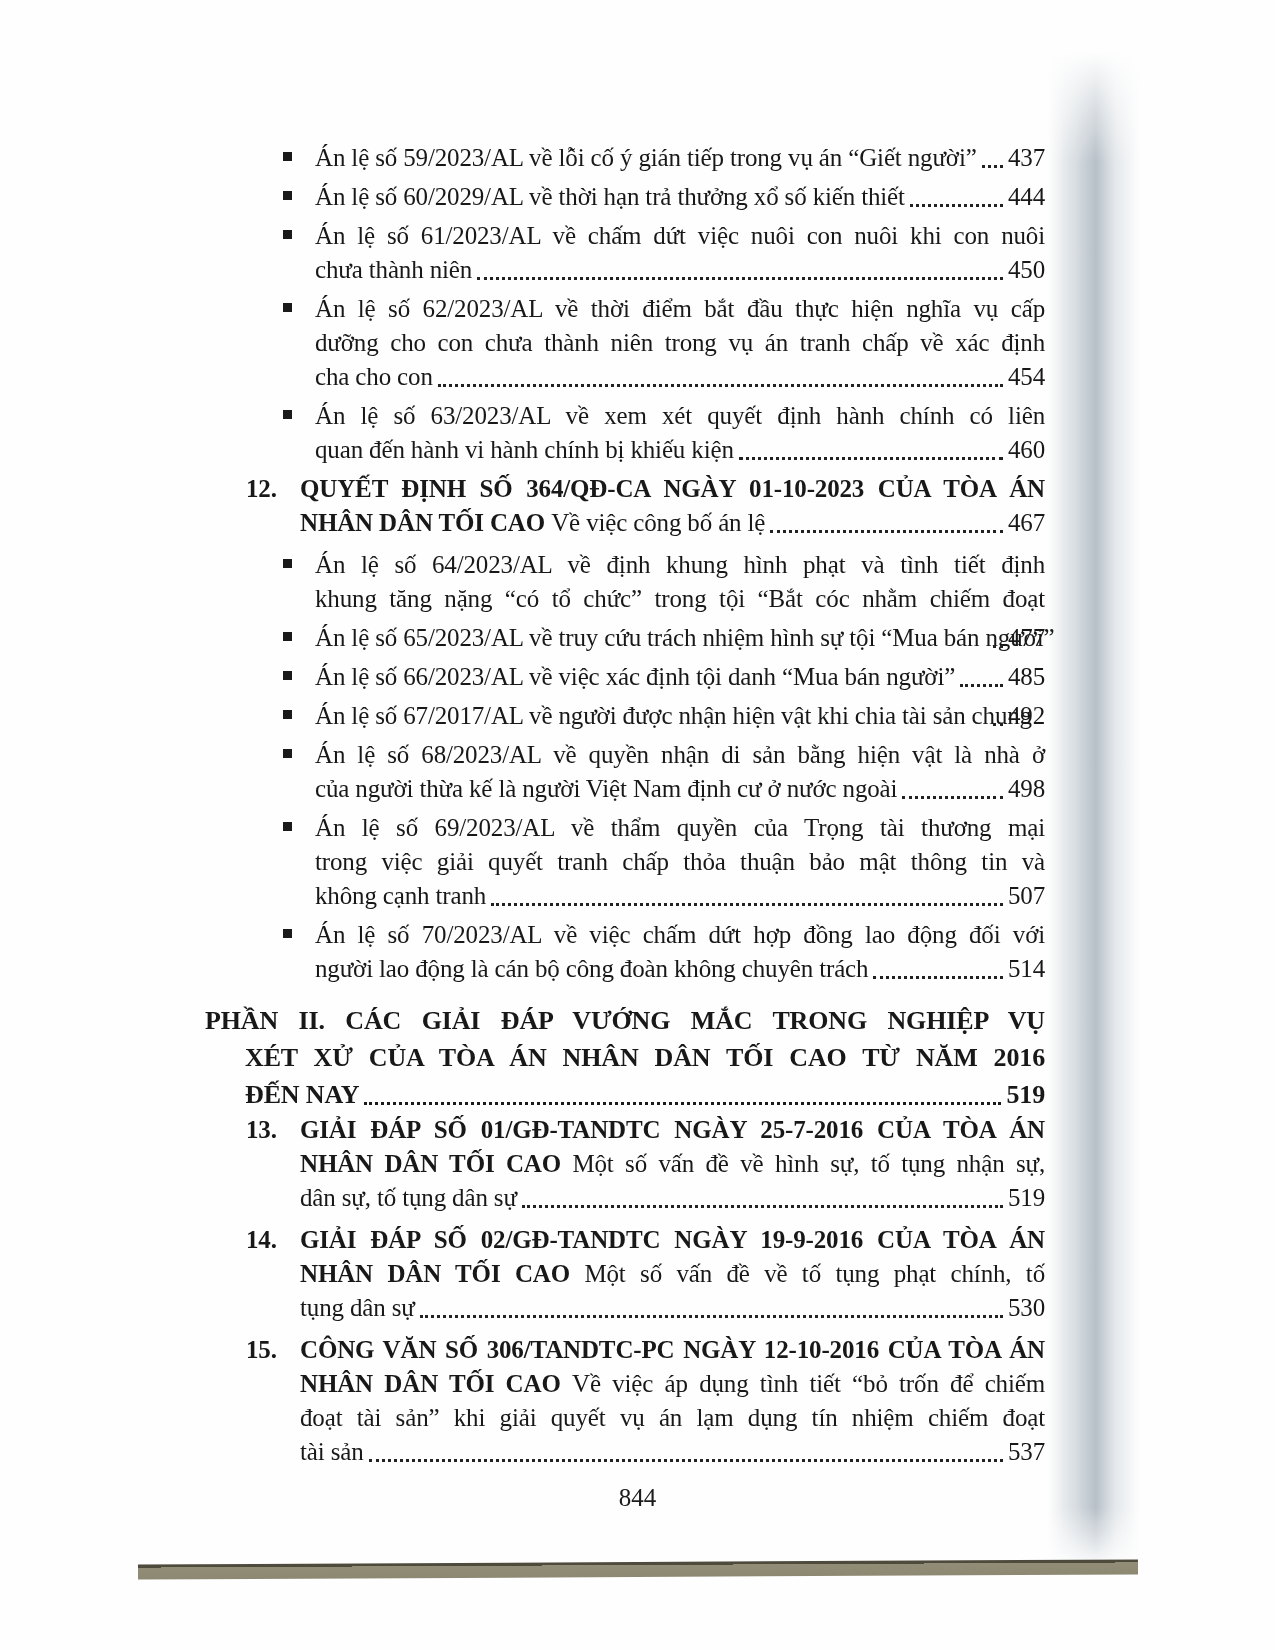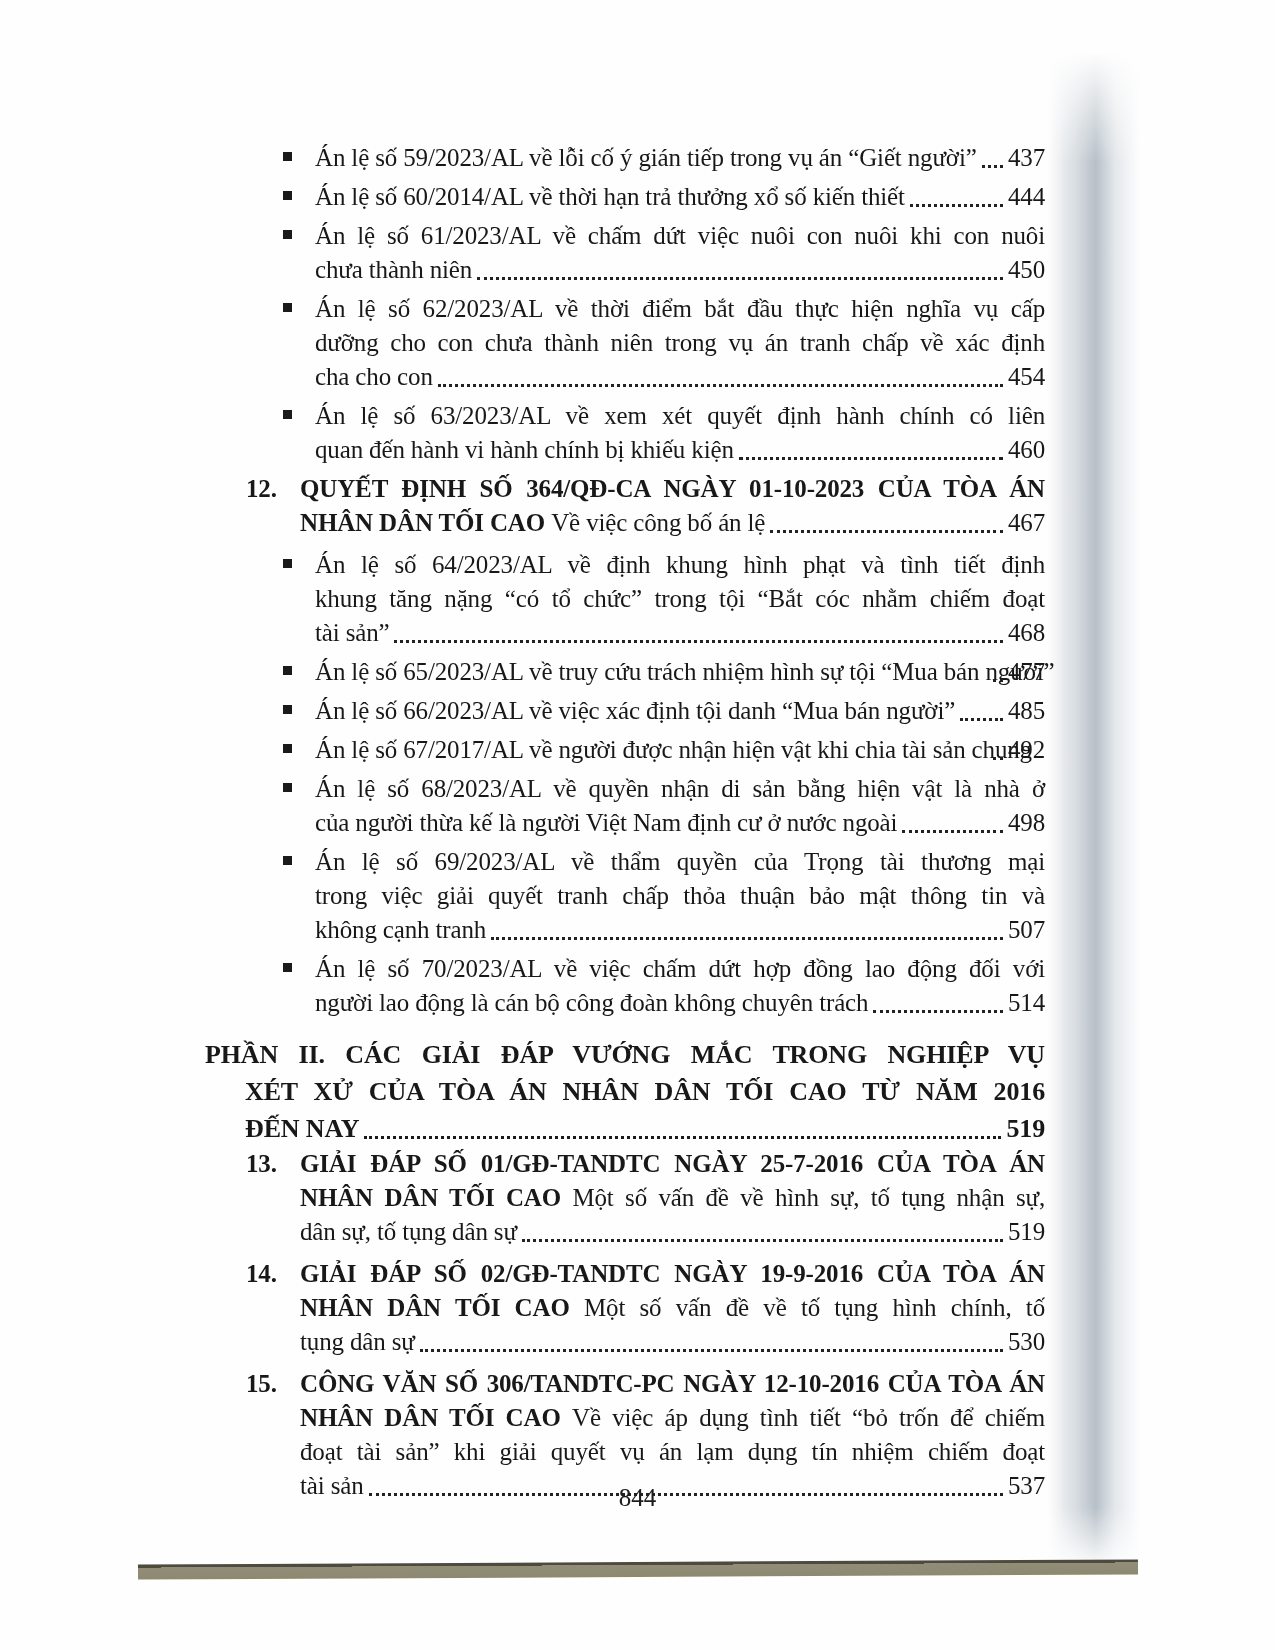--- a/index.html
+++ b/index.html
@@ -48,21 +48,21 @@
         <span class="marker"></span>
         <div class="ln last first">
           <span class="txt"><span class="">Án lệ số 59/2023/AL về lỗi cố ý gián tiếp trong vụ án “Giết người”</span></span>
           <span class="dots"></span>
           <span class="pg">437</span>
         </div>
       </div>
       <div class="entry bullet">
         <span class="marker"></span>
         <div class="ln last first">
-          <span class="txt"><span class="">Án lệ số 60/2014/AL về thời hạn trả thưởng xổ số kiến thiết</span></span>
+          <span class="txt"><span class="">Án lệ số 60/2029/AL về thời hạn trả thưởng xổ số kiến thiết</span></span>
           <span class="dots"></span>
           <span class="pg">444</span>
         </div>
       </div>
       <div class="entry bullet">
         <span class="marker"></span>
         <div class="ln just first"><span class="">Án lệ số 61/2023/AL về chấm dứt việc nuôi con nuôi khi con nuôi</span></div>
         <div class="ln last">
           <span class="txt"><span class="">chưa thành niên</span></span>
           <span class="dots"></span>
@@ -94,25 +94,20 @@
         <div class="ln last">
           <span class="txt"><span class="b">NHÂN DÂN TỐI CAO </span><span class="">Về việc công bố án lệ</span></span>
           <span class="dots"></span>
           <span class="pg">467</span>
         </div>
       </div>
       <div class="entry bullet">
         <span class="marker"></span>
         <div class="ln just first"><span class="">Án lệ số 64/2023/AL về định khung hình phạt và tình tiết định</span></div>
         <div class="ln just"><span class="">khung tăng nặng “có tổ chức” trong tội “Bắt cóc nhằm chiếm đoạt</span></div>
-        <div class="ln last">
-          <span class="txt"><span class="">tài sản”</span></span>
-          <span class="dots"></span>
-          <span class="pg">468</span>
-        </div>
       </div>
       <div class="entry bullet">
         <span class="marker"></span>
         <div class="ln last first">
           <span class="txt"><span class="">Án lệ số 65/2023/AL về truy cứu trách nhiệm hình sự tội “Mua bán người”</span></span>
           <span class="dots"></span>
           <span class="pg">477</span>
         </div>
       </div>
       <div class="entry bullet">
@@ -174,21 +169,21 @@
         <div class="ln just"><span class="b">NHÂN DÂN TỐI CAO </span><span class="">Một số vấn đề về hình sự, tố tụng nhận sự,</span></div>
         <div class="ln last">
           <span class="txt"><span class="">dân sự, tố tụng dân sự</span></span>
           <span class="dots"></span>
           <span class="pg">519</span>
         </div>
       </div>
       <div class="entry numbered">
         <span class="marker">14.</span>
         <div class="ln just first"><span class="b">GIẢI ĐÁP SỐ 02/GĐ-TANDTC NGÀY 19-9-2016 CỦA TÒA ÁN</span></div>
-        <div class="ln just"><span class="b">NHÂN DÂN TỐI CAO </span><span class="">Một số vấn đề về tố tụng hình chính, tố</span></div>
+        <div class="ln just"><span class="b">NHÂN DÂN TỐI CAO </span><span class="">Một số vấn đề về tố tụng phạt chính, tố</span></div>
         <div class="ln last">
           <span class="txt"><span class="">tụng dân sự</span></span>
           <span class="dots"></span>
           <span class="pg">530</span>
         </div>
       </div>
       <div class="entry numbered">
         <span class="marker">15.</span>
         <div class="ln just first"><span class="b">CÔNG VĂN SỐ 306/TANDTC-PC NGÀY 12-10-2016 CỦA TÒA ÁN</span></div>
         <div class="ln just"><span class="b">NHÂN DÂN TỐI CAO </span><span class="">Về việc áp dụng tình tiết “bỏ trốn để chiếm</span></div>

